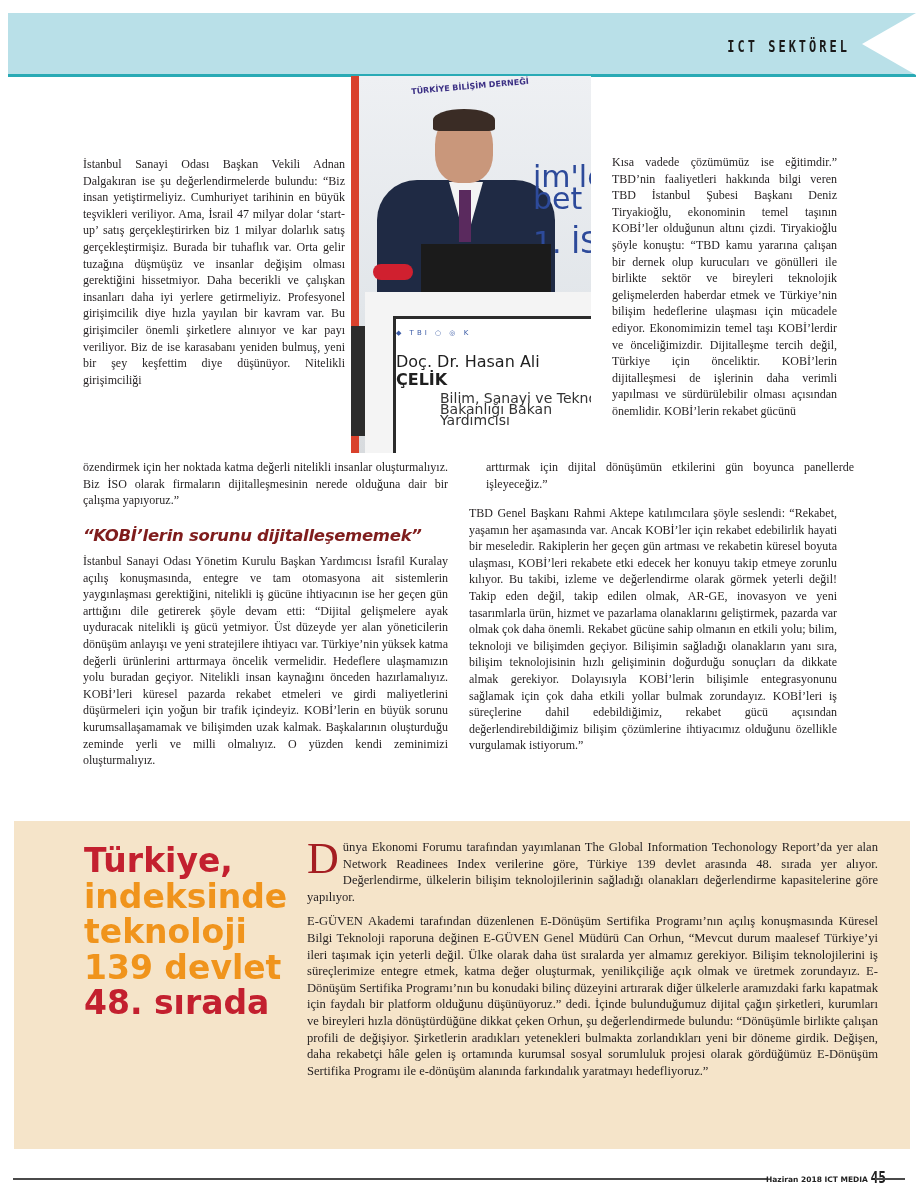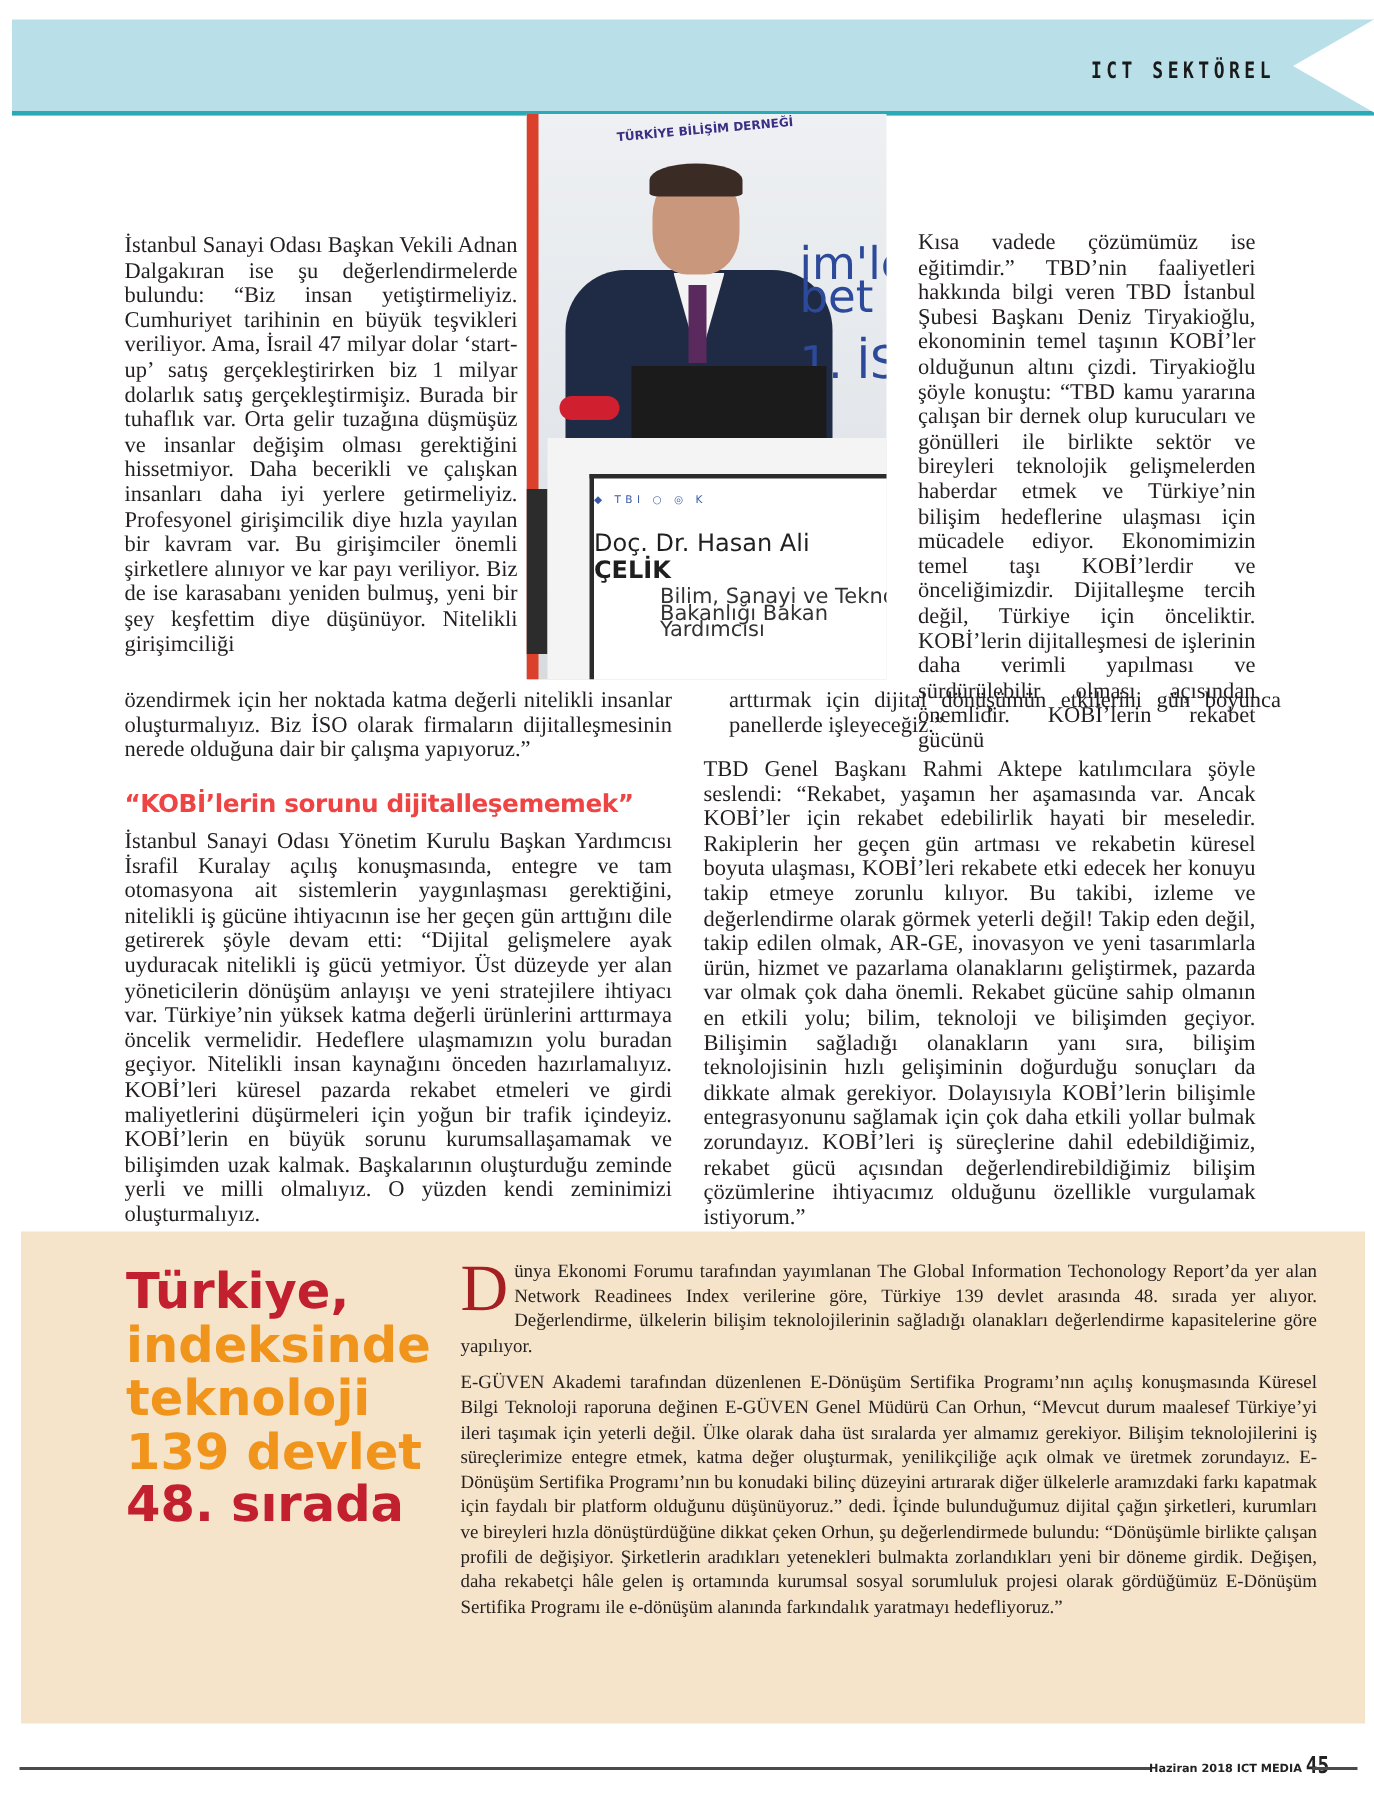--- a/index.html
+++ b/index.html
@@ -19,24 +19,24 @@
   .photo .backtext { position:absolute; left:182px; top:90px; font-family:"DejaVu Sans", sans-serif; font-size:30px; color:#2d4a9a; line-height:22px; }
   .photo .monitor { position:absolute; left:70px; top:168px; width:130px; height:48px; background:#1b1b1b; }
   .photo .mic { position:absolute; left:22px; top:188px; width:40px; height:16px; background:#d0202f; border-radius:8px; }
   .photo .lectern { position:absolute; left:14px; top:216px; width:226px; height:161px; background:#f4f4f4; }
   .photo .plaque { position:absolute; left:42px; top:240px; width:228px; height:137px; background:#ffffff; border:3px solid #2b2b2b; border-bottom:none; box-sizing:border-box; text-align:left; font-family:"DejaVu Sans", sans-serif; }
   .photo .plaque .logos { margin-top:10px; font-size:7px; color:#3b5ba6; letter-spacing:3px; }
   .photo .plaque .pname { margin-top:16px; font-size:16px; color:#1f1f1f; line-height:18px; }
   .photo .plaque .psur { font-size:16px; color:#1f1f1f; line-height:18px; font-weight:bold; }
   .photo .plaque .ptitle { margin-top:4px; font-size:14px; color:#333; line-height:11px;padding-left:44px; }
 
-  .body { font-size:15px; line-height:16.6px; text-align:justify; }
+  .body { font-size:12px; line-height:16.6px; text-align:justify; }
   .col1a { position:absolute; left:83px; top:156px; width:262px; }
   .wide1 { position:absolute; left:83px; top:459px; width:365px; }
-  .subhead { position:absolute; left:83px; top:526px; width:370px; font-family:"DejaVu Sans", sans-serif; font-size:16.5px; font-weight:bold; color:#ef4444; letter-spacing:-0.3px; }
+  .subhead { position:absolute; left:83px; top:526px; width:370px; font-family:"DejaVu Sans", sans-serif; font-size:16.5px; font-weight:bold; color:#7f1d1d; letter-spacing:-0.3px;font-style:italic; }
   .col1b { position:absolute; left:83px; top:553px; width:365px; }
   .col2a { position:absolute; left:612px; top:154px; width:225px; }
   .wide2 { position:absolute; left:486px; top:459px; width:368px; text-indent:0; }
   .col2b { position:absolute; left:469px; top:505px; width:368px; }
   .body p { margin:0; }
 
   .box { position:absolute; left:14px; top:821px; width:896px; height:328px; background:#f5e4c9; }
   .box-title { position:absolute; left:84px; top:843px; width:210px; font-family:"DejaVu Sans", sans-serif; font-weight:bold; font-size:33px; line-height:35.5px; }
   .box-title .red { color:#c3202f; }
   .box-title .orange { color:#f0941c; }

